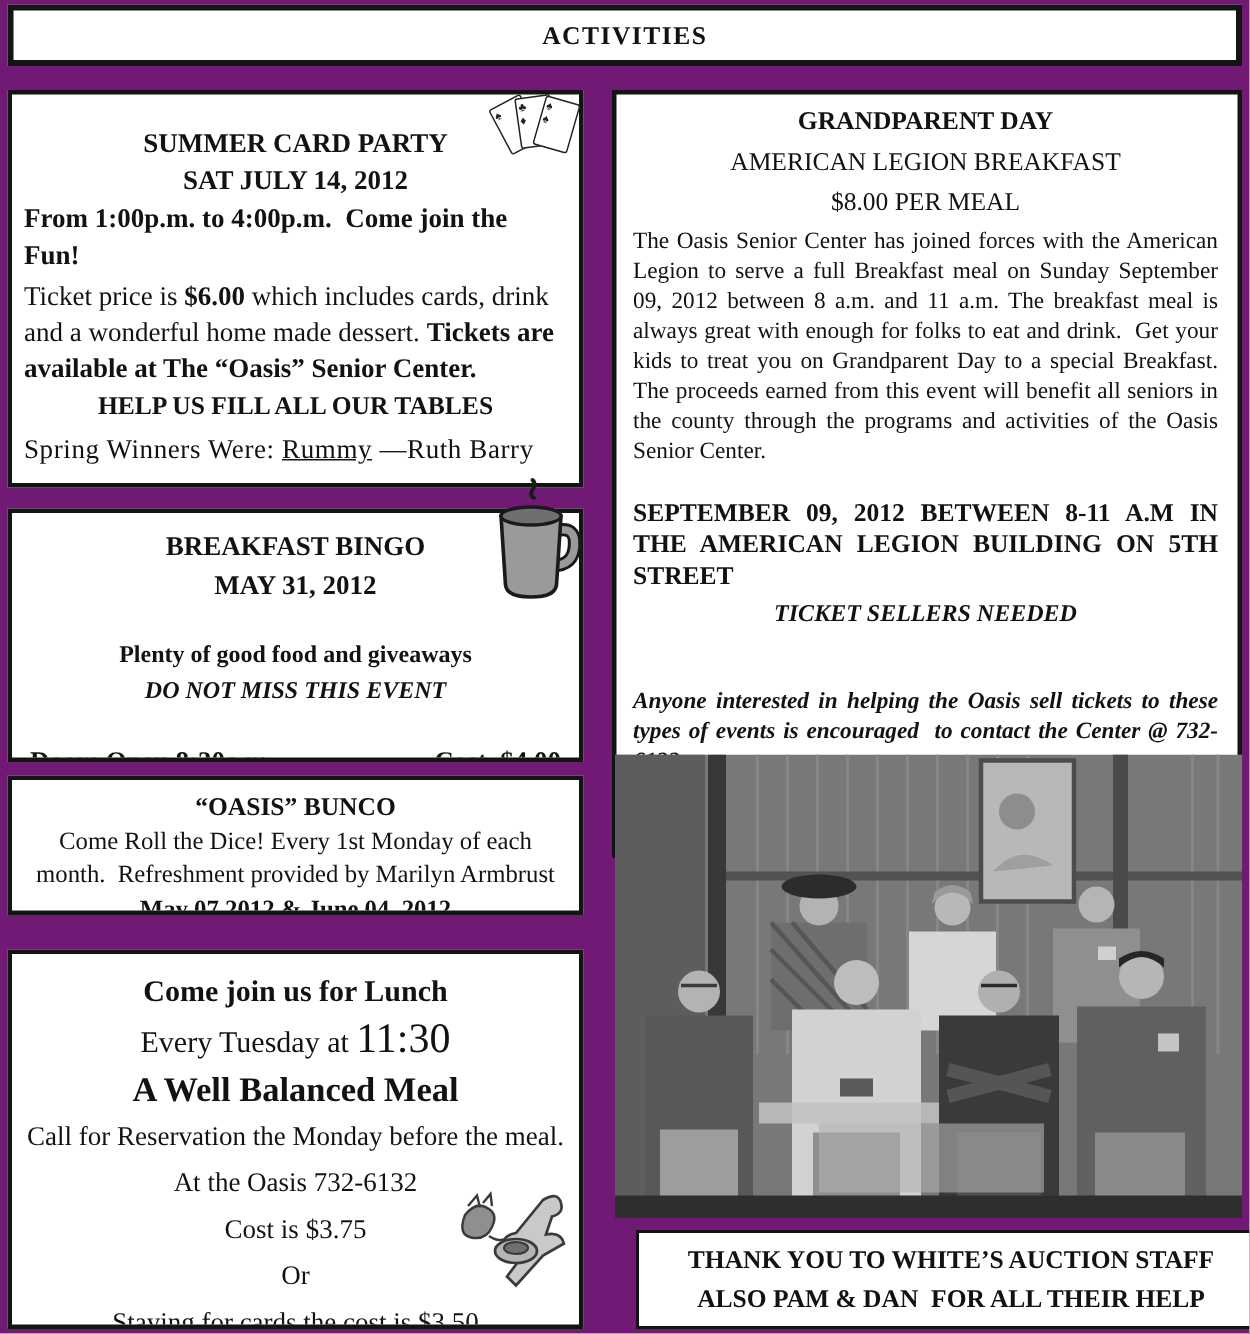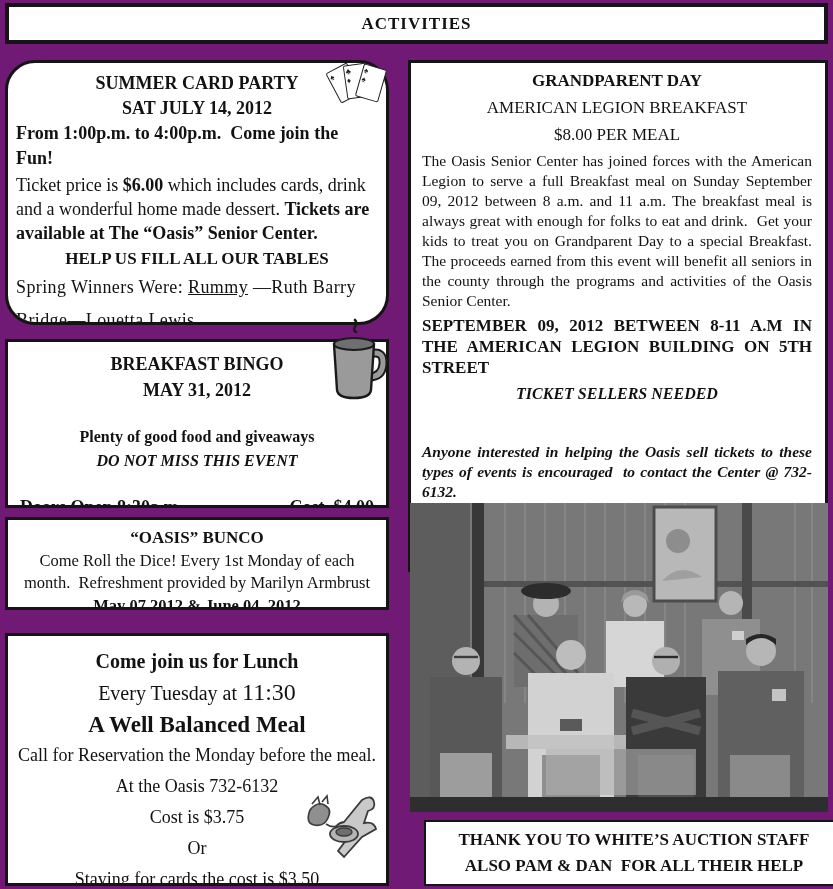--- a/index.html
+++ b/index.html
@@ -11,21 +11,21 @@
   .italic{font-style:italic;}
   .pw{white-space:pre-wrap;}
   .just{text-align:justify;margin-top:36px;}
 
   
   #hdr{left:5px;top:3px;width:823px;height:41px;border-width:4px;
        display:flex;align-items:center;justify-content:center;}
   #hdr .t{font-weight:bold;font-size:17px;letter-spacing:1px;font-family:"Liberation Serif",serif;}
 
   
-  #card-party{left:5px;top:60px;width:384px;height:265px;padding:8px 8px 0 8px;border-radius:30px;}
+  #card-party{left:5px;top:60px;width:384px;height:265px;padding:20px 8px 0 8px;}
   #card-party .h1{font-size:18px;line-height:24px;}
   #card-party .h2{font-size:18px;line-height:26px;}
   #card-party .time{font-size:18px;line-height:25px;}
   #card-party .para{font-size:18px;line-height:24px;text-align:left;margin-top:2px;}
   #card-party .help{font-size:17px;line-height:24px;margin-top:2px;}
   #card-party .win{font-size:18px;line-height:33px;letter-spacing:.4px;}
   .ul{text-decoration:underline;}
 
   #bingo{left:5px;top:339px;width:384px;height:169px;padding:10px 12px 0 12px;}
   #bingo .h1{font-size:18px;line-height:25px;}
@@ -36,32 +36,32 @@
 
   #bunco{left:5px;top:517px;width:384px;height:93px;padding:6px 10px 0 10px;}
   #bunco .h1{font-size:17px;line-height:24px;}
   #bunco .body{font-size:16.5px;line-height:22px;}
   #bunco .dates{font-size:16.5px;line-height:24px;}
 
   #lunch{left:5px;top:633px;width:384px;height:253px;padding:10px 8px 0 8px;}
   #lunch .l{line-height:31px;}
   #lunch .t1{font-size:20px;}
   #lunch .t2{font-size:20px;}
-  #lunch .t2 .big{font-size:24px;}
+  #lunch .t2 .big{font-size:28px;}
   #lunch .t3{font-size:23px;}
   #lunch .t4{font-size:18px;}
   #lunch .t5{font-size:18px;}
 
   
   #gp{left:408px;top:60px;width:420px;height:512px;padding:5px 13px 0 11px;}
   #gp .h1{font-size:17px;line-height:26px;}
   #gp .h2{font-size:17px;line-height:27px;font-weight:normal;}
   #gp .h3{font-size:17px;line-height:27px;font-weight:normal;}
   #gp .para{font-size:15.5px;line-height:20px;margin-top:3px;}
-  #gp .when{font-size:17px;line-height:21px;margin-top:4px;}
+  #gp .when{font-size:17px;line-height:21px;margin-top:20px;}
   #gp .sell{font-size:16px;line-height:25px;margin-top:3px;}
   #gp .note{font-size:15.5px;line-height:20px;}
 
   #photo-frame{position:absolute;left:410px;top:503px;width:418px;height:309px;overflow:hidden;}
 
   #thanks{left:408px;top:820px;width:420px;height:66px;border-width:2px;
           display:flex;flex-direction:column;align-items:center;justify-content:center;margin-left:16px;}
   #thanks .l{font-size:17px;line-height:26px;font-weight:bold;}
 
   

